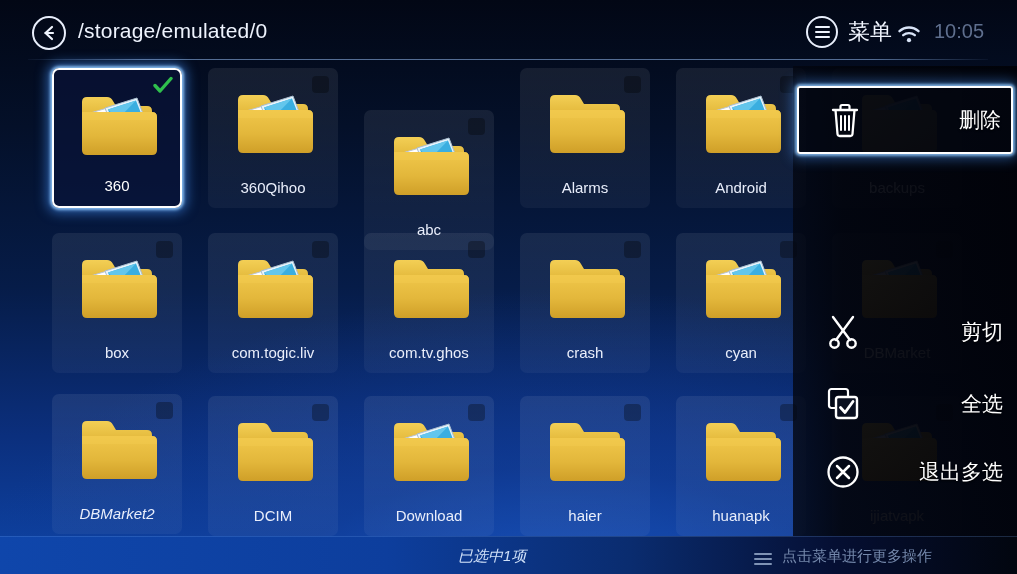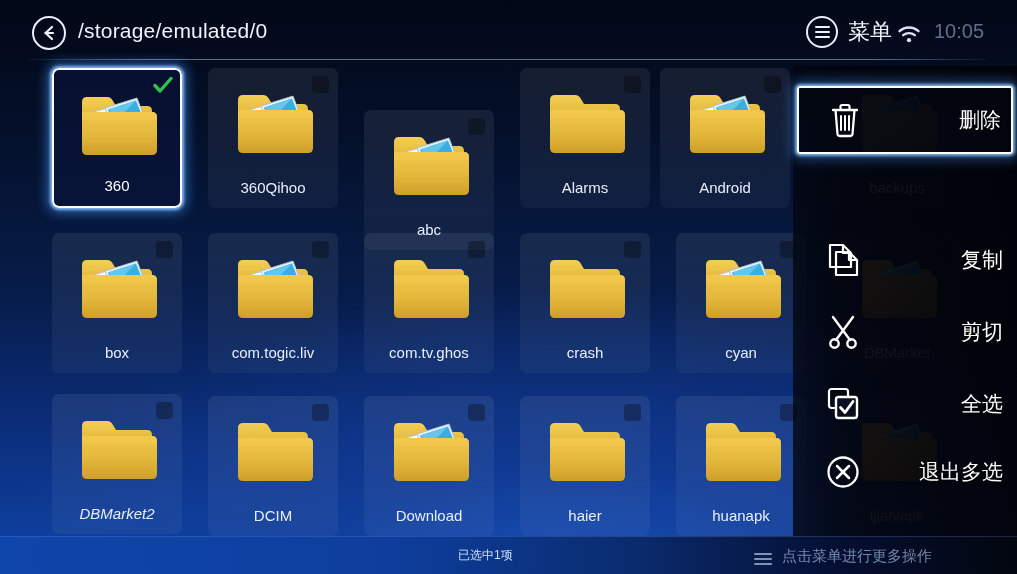--- a/index.html
+++ b/index.html
@@ -111,22 +111,23 @@
     text-shadow:0 1px 2px rgba(0,0,0,0.9);
   }
   .mrow.active .mlabel { right:10px; }
   
   .botbar {
     position:absolute; left:0; bottom:0; width:1017px; height:38px; z-index:7;
     background:linear-gradient(90deg, #0f46ab 0%, #0d3e9d 38%, #0a2c6f 62%, #050f33 82%, #02060f 100%);
     border-top:1px solid rgba(120,170,240,0.22);
   }
   .sel-count {
-    position:absolute; left:458px; top:10px; font-size:12px; color:#cfe0f8;
+    position:absolute; left:458px; top:10px; font-size:15px; color:#cfe0f8;
     white-space:nowrap;
+    font-style:italic;
   }
   .hint-bars { position:absolute; left:754px; top:13px; width:18px; }
   .hint-bars i { display:block; height:2px; background:#7f93b5; margin:3px 0; border-radius:1px; }
   .hint-text {
     position:absolute; left:782px; top:10px; font-size:15px; color:#7488ab;
     white-space:nowrap;
   }
 </style>
 </head>
 <body>
@@ -291,21 +292,21 @@
                 <stop offset="100%" stop-color="#e0b436"></stop>
       </linearGradient>
     </defs>
     <path d="M8 16 q0-5 5-5 h20 q4 0 6 4 l3 5 h31 q5 0 5 5 v8 H8 Z" fill="url(#ft0)"></path>
 
     <path d="M8 26 h70 q5 0 5 5 v33 q0 5 -5 5 H13 q-5 0 -5 -5 Z" fill="url(#fg0)"></path>
     <path d="M8 26 h70 q5 0 5 5 v3 H8 Z" fill="#f2cb4e" opacity="0.55"></path>
   </svg></span>
         <span class="fname">Alarms</span>
       </div>
-      <div class="tile" style="left: 660px; top: 2px;">
+      <div class="tile" style="left: 676px; top: 2px;">
         <span class="chk-box"></span>
         <span class="ficon"><svg width="86" height="76" viewBox="0 0 86 76">
     <defs>
       <linearGradient id="fg1" x1="0" y1="0" x2="0" y2="1">
         <stop offset="0%" stop-color="#f0c74a"></stop>
                 <stop offset="55%" stop-color="#e3b73b"></stop>
         <stop offset="100%" stop-color="#cf9f28"></stop>
       </linearGradient>
       <linearGradient id="ft1" x1="0" y1="0" x2="0" y2="1">
         <stop offset="0%" stop-color="#f3cf55"></stop>
@@ -727,31 +728,20 @@
         <span class="mico">
           <svg width="34" height="38" viewBox="0 0 34 38">
       <path d="M5 9 H29" stroke="#fff" stroke-width="2.3" stroke-linecap="round" fill="none"></path>
       <path d="M12.5 9 V5.5 q0-1.5 1.5-1.5 h6 q1.5 0 1.5 1.5 V9" stroke="#fff" stroke-width="2.2" fill="none" stroke-linejoin="round"></path>
       <path d="M7.5 9 L9.5 33 q.2 2 2.2 2 h10.6 q2 0 2.2-2 L26.5 9" stroke="#fff" stroke-width="2.3" fill="none" stroke-linejoin="round"></path>
       <path d="M13 15 V29 M17 15 V29 M21 15 V29" stroke="#fff" stroke-width="2" stroke-linecap="round"></path>
     </svg>
         </span>
         <span class="mlabel">删除</span>
       </div>
-      <div class="mrow" style="top: 160px;">
-        <span class="mico">
-          <svg width="34" height="38" viewBox="0 0 34 38">
-      <path d="M4 4 h13 l8 8 v14 h-21 Z" fill="none" stroke="#fff" stroke-width="2.2" stroke-linejoin="round"></path>
-      <path d="M17 4 v8 h8" fill="none" stroke="#fff" stroke-width="2.2" stroke-linejoin="round"></path>
-      <path d="M10 11 h13 l8 8 v15 h-21 Z" fill="none" stroke="#fff" stroke-width="2.2" stroke-linejoin="round"></path>
-      <path d="M23 11 v8 h8" fill="none" stroke="#fff" stroke-width="2.2" stroke-linejoin="round"></path>
-    </svg>
-        </span>
-        <span class="mlabel">复制</span>
-      </div>
       <div class="mrow" style="top: 232px;">
         <span class="mico">
           <svg width="34" height="38" viewBox="0 0 34 38">
       <path d="M7 4 L24 27" stroke="#fff" stroke-width="2.4" stroke-linecap="round" fill="none"></path>
       <path d="M27 4 L10 27" stroke="#fff" stroke-width="2.4" stroke-linecap="round" fill="none"></path>
       <circle cx="8.5" cy="30.5" r="4.2" fill="none" stroke="#fff" stroke-width="2.4"></circle>
       <circle cx="25.5" cy="30.5" r="4.2" fill="none" stroke="#fff" stroke-width="2.4"></circle>
     </svg>
         </span>
         <span class="mlabel">剪切</span>

